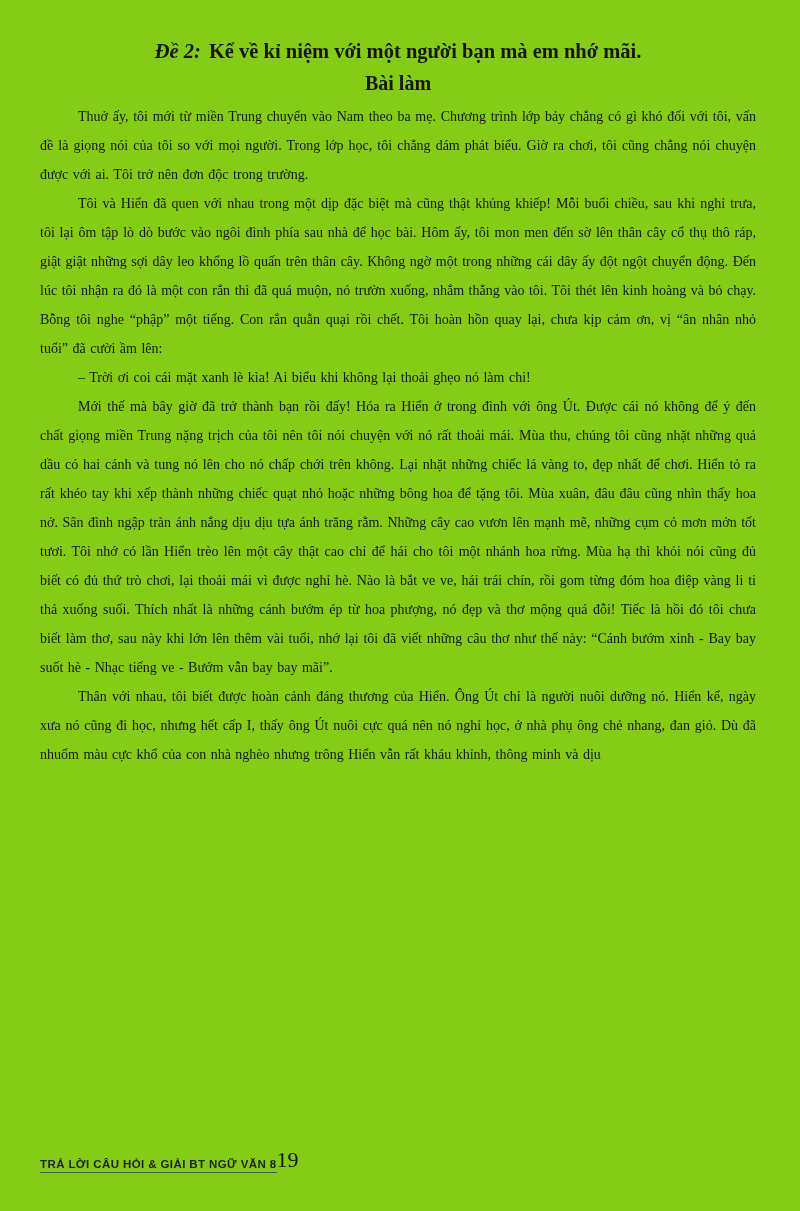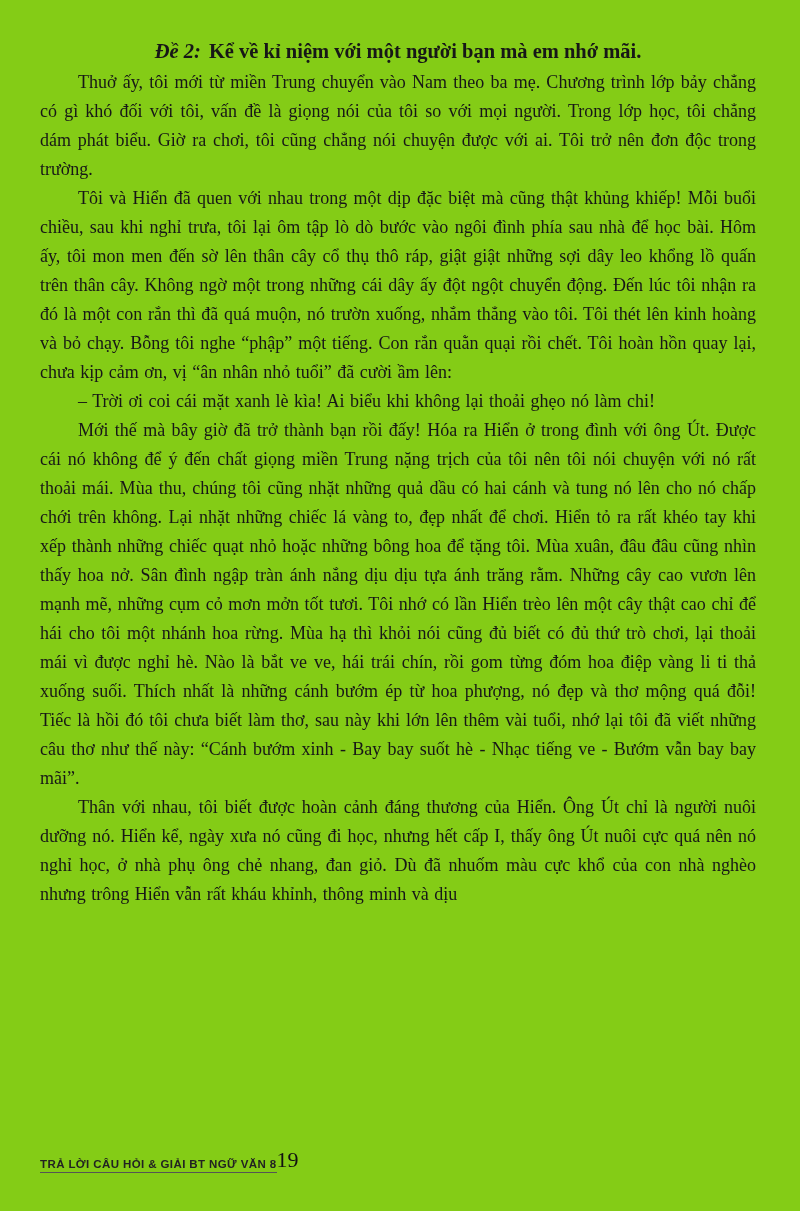--- a/index.html
+++ b/index.html
@@ -32,21 +32,21 @@
   }
   .essay-subtitle {
     margin: 0 0 4px 0;
     text-align: center;
     font-size: 20px;
     line-height: 30px;
     font-weight: bold;
   }
   .body-text p {
     margin: 0;
-    font-size: 18px;
+    font-size: 14px;
     line-height: 29px;
     text-align: justify;
     text-indent: 38px;
     word-spacing: 1px;
   }
   .footer {
     position: absolute;
     left: 40px;
     right: 44px;
     bottom: 38px;
@@ -69,20 +69,21 @@
     color: #111;
   }
 </style>
 </head>
 <body>
 
 <div class="page">
 
   <h1 class="essay-title"><span class="label">Đề 2:</span><span class="text">Kể về kỉ niệm với một người bạn mà em nhớ mãi.</span></h1>
 
+  <h2 class="essay-subtitle">Bài làm</h2>
 
   <div class="body-text">
     <p>Thuở ấy, tôi mới từ miền Trung chuyển vào Nam theo ba mẹ. Chương trình lớp bảy chẳng có gì khó đối với tôi, vấn đề là giọng nói của tôi so với mọi người. Trong lớp học, tôi chẳng dám phát biểu. Giờ ra chơi, tôi cũng chẳng nói chuyện được với ai. Tôi trở nên đơn độc trong trường.</p>
     <p>Tôi và Hiển đã quen với nhau trong một dịp đặc biệt mà cũng thật khủng khiếp! Mỗi buổi chiều, sau khi nghỉ trưa, tôi lại ôm tập lò dò bước vào ngôi đình phía sau nhà để học bài. Hôm ấy, tôi mon men đến sờ lên thân cây cổ thụ thô ráp, giật giật những sợi dây leo khổng lồ quấn trên thân cây. Không ngờ một trong những cái dây ấy đột ngột chuyển động. Đến lúc tôi nhận ra đó là một con rắn thì đã quá muộn, nó trườn xuống, nhắm thẳng vào tôi. Tôi thét lên kinh hoàng và bỏ chạy. Bỗng tôi nghe “phập” một tiếng. Con rắn quằn quại rồi chết. Tôi hoàn hồn quay lại, chưa kịp cảm ơn, vị “ân nhân nhỏ tuổi” đã cười ầm lên:</p>
     <p>– Trời ơi coi cái mặt xanh lè kìa! Ai biểu khi không lại thoải ghẹo nó làm chi!</p>
     <p>Mới thế mà bây giờ đã trở thành bạn rồi đấy! Hóa ra Hiển ở trong đình với ông Út. Được cái nó không để ý đến chất giọng miền Trung nặng trịch của tôi nên tôi nói chuyện với nó rất thoải mái. Mùa thu, chúng tôi cũng nhặt những quả dầu có hai cánh và tung nó lên cho nó chấp chới trên không. Lại nhặt những chiếc lá vàng to, đẹp nhất để chơi. Hiển tỏ ra rất khéo tay khi xếp thành những chiếc quạt nhỏ hoặc những bông hoa để tặng tôi. Mùa xuân, đâu đâu cũng nhìn thấy hoa nở. Sân đình ngập tràn ánh nắng dịu dịu tựa ánh trăng rằm. Những cây cao vươn lên mạnh mẽ, những cụm cỏ mơn mởn tốt tươi. Tôi nhớ có lần Hiển trèo lên một cây thật cao chỉ để hái cho tôi một nhánh hoa rừng. Mùa hạ thì khỏi nói cũng đủ biết có đủ thứ trò chơi, lại thoải mái vì được nghỉ hè. Nào là bắt ve ve, hái trái chín, rồi gom từng đóm hoa điệp vàng li ti thả xuống suối. Thích nhất là những cánh bướm ép từ hoa phượng, nó đẹp và thơ mộng quá đỗi! Tiếc là hồi đó tôi chưa biết làm thơ, sau này khi lớn lên thêm vài tuổi, nhớ lại tôi đã viết những câu thơ như thế này: “Cánh bướm xinh - Bay bay suốt hè - Nhạc tiếng ve - Bướm vẫn bay bay mãi”.</p>
     <p>Thân với nhau, tôi biết được hoàn cảnh đáng thương của Hiển. Ông Út chỉ là người nuôi dưỡng nó. Hiển kể, ngày xưa nó cũng đi học, nhưng hết cấp I, thấy ông Út nuôi cực quá nên nó nghỉ học, ở nhà phụ ông chẻ nhang, đan giỏ. Dù đã nhuốm màu cực khổ của con nhà nghèo nhưng trông Hiển vẫn rất kháu khỉnh, thông minh và dịu</p>
   </div>
 
   <div class="footer">

